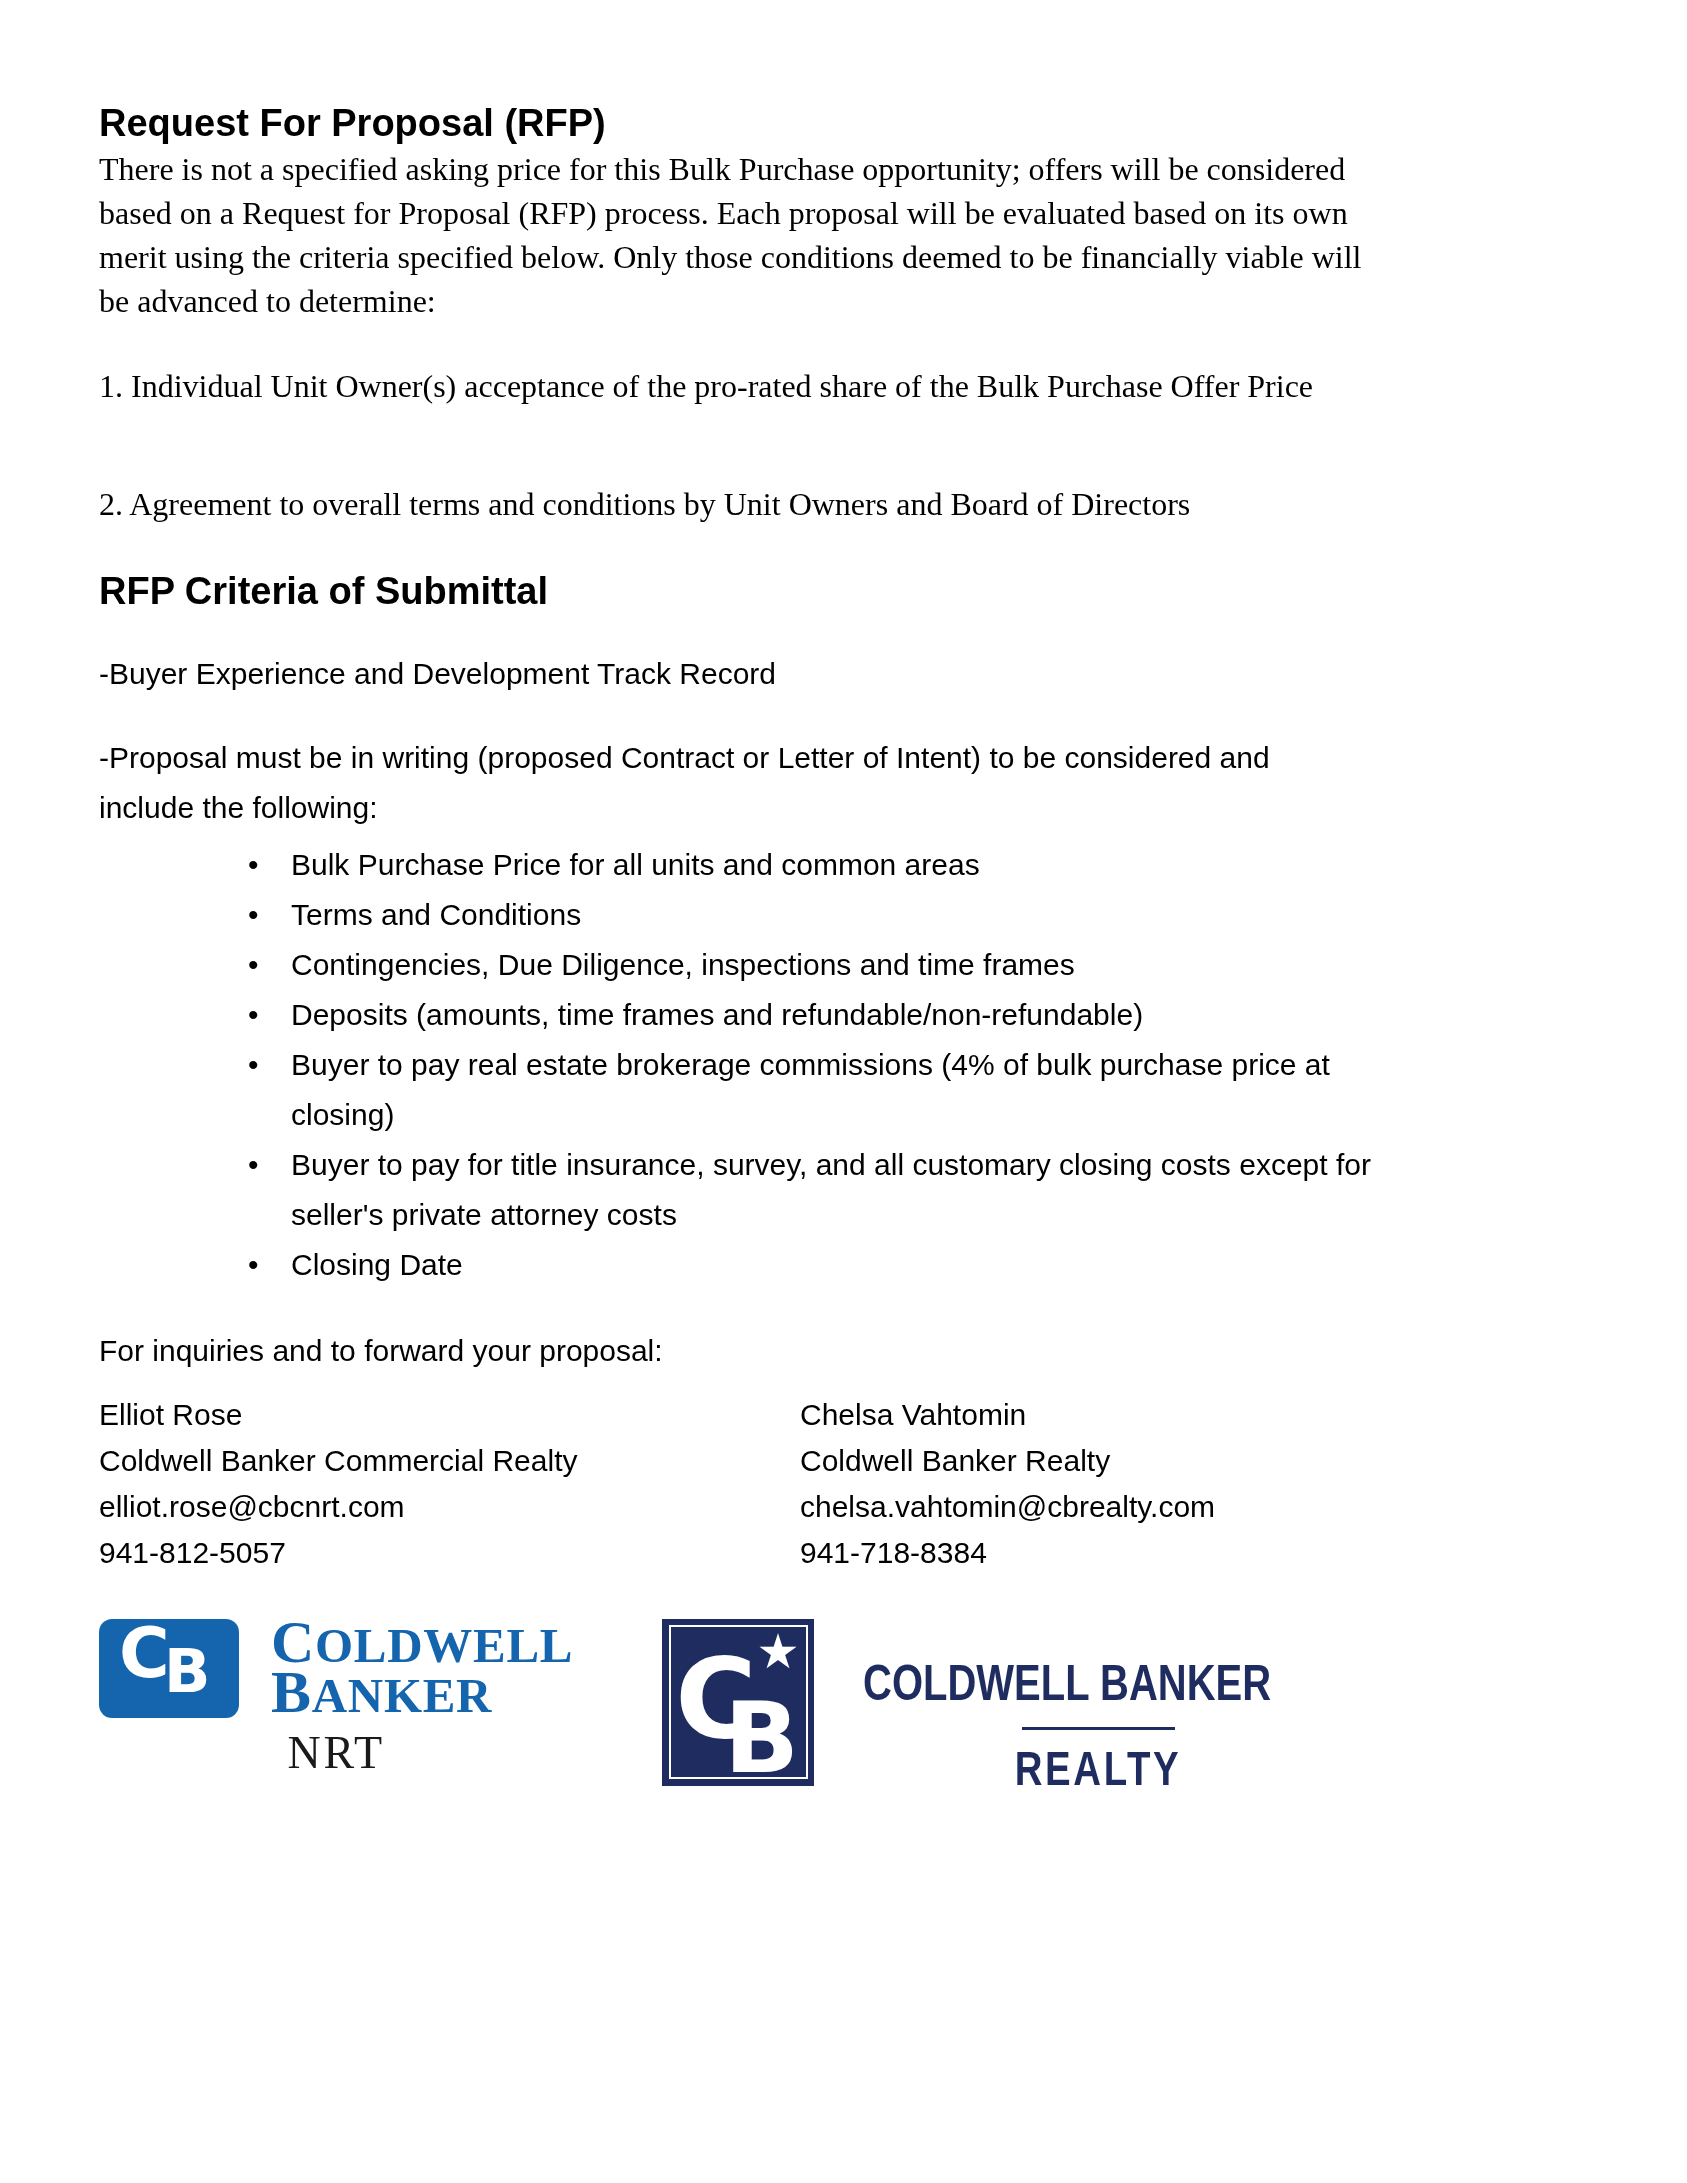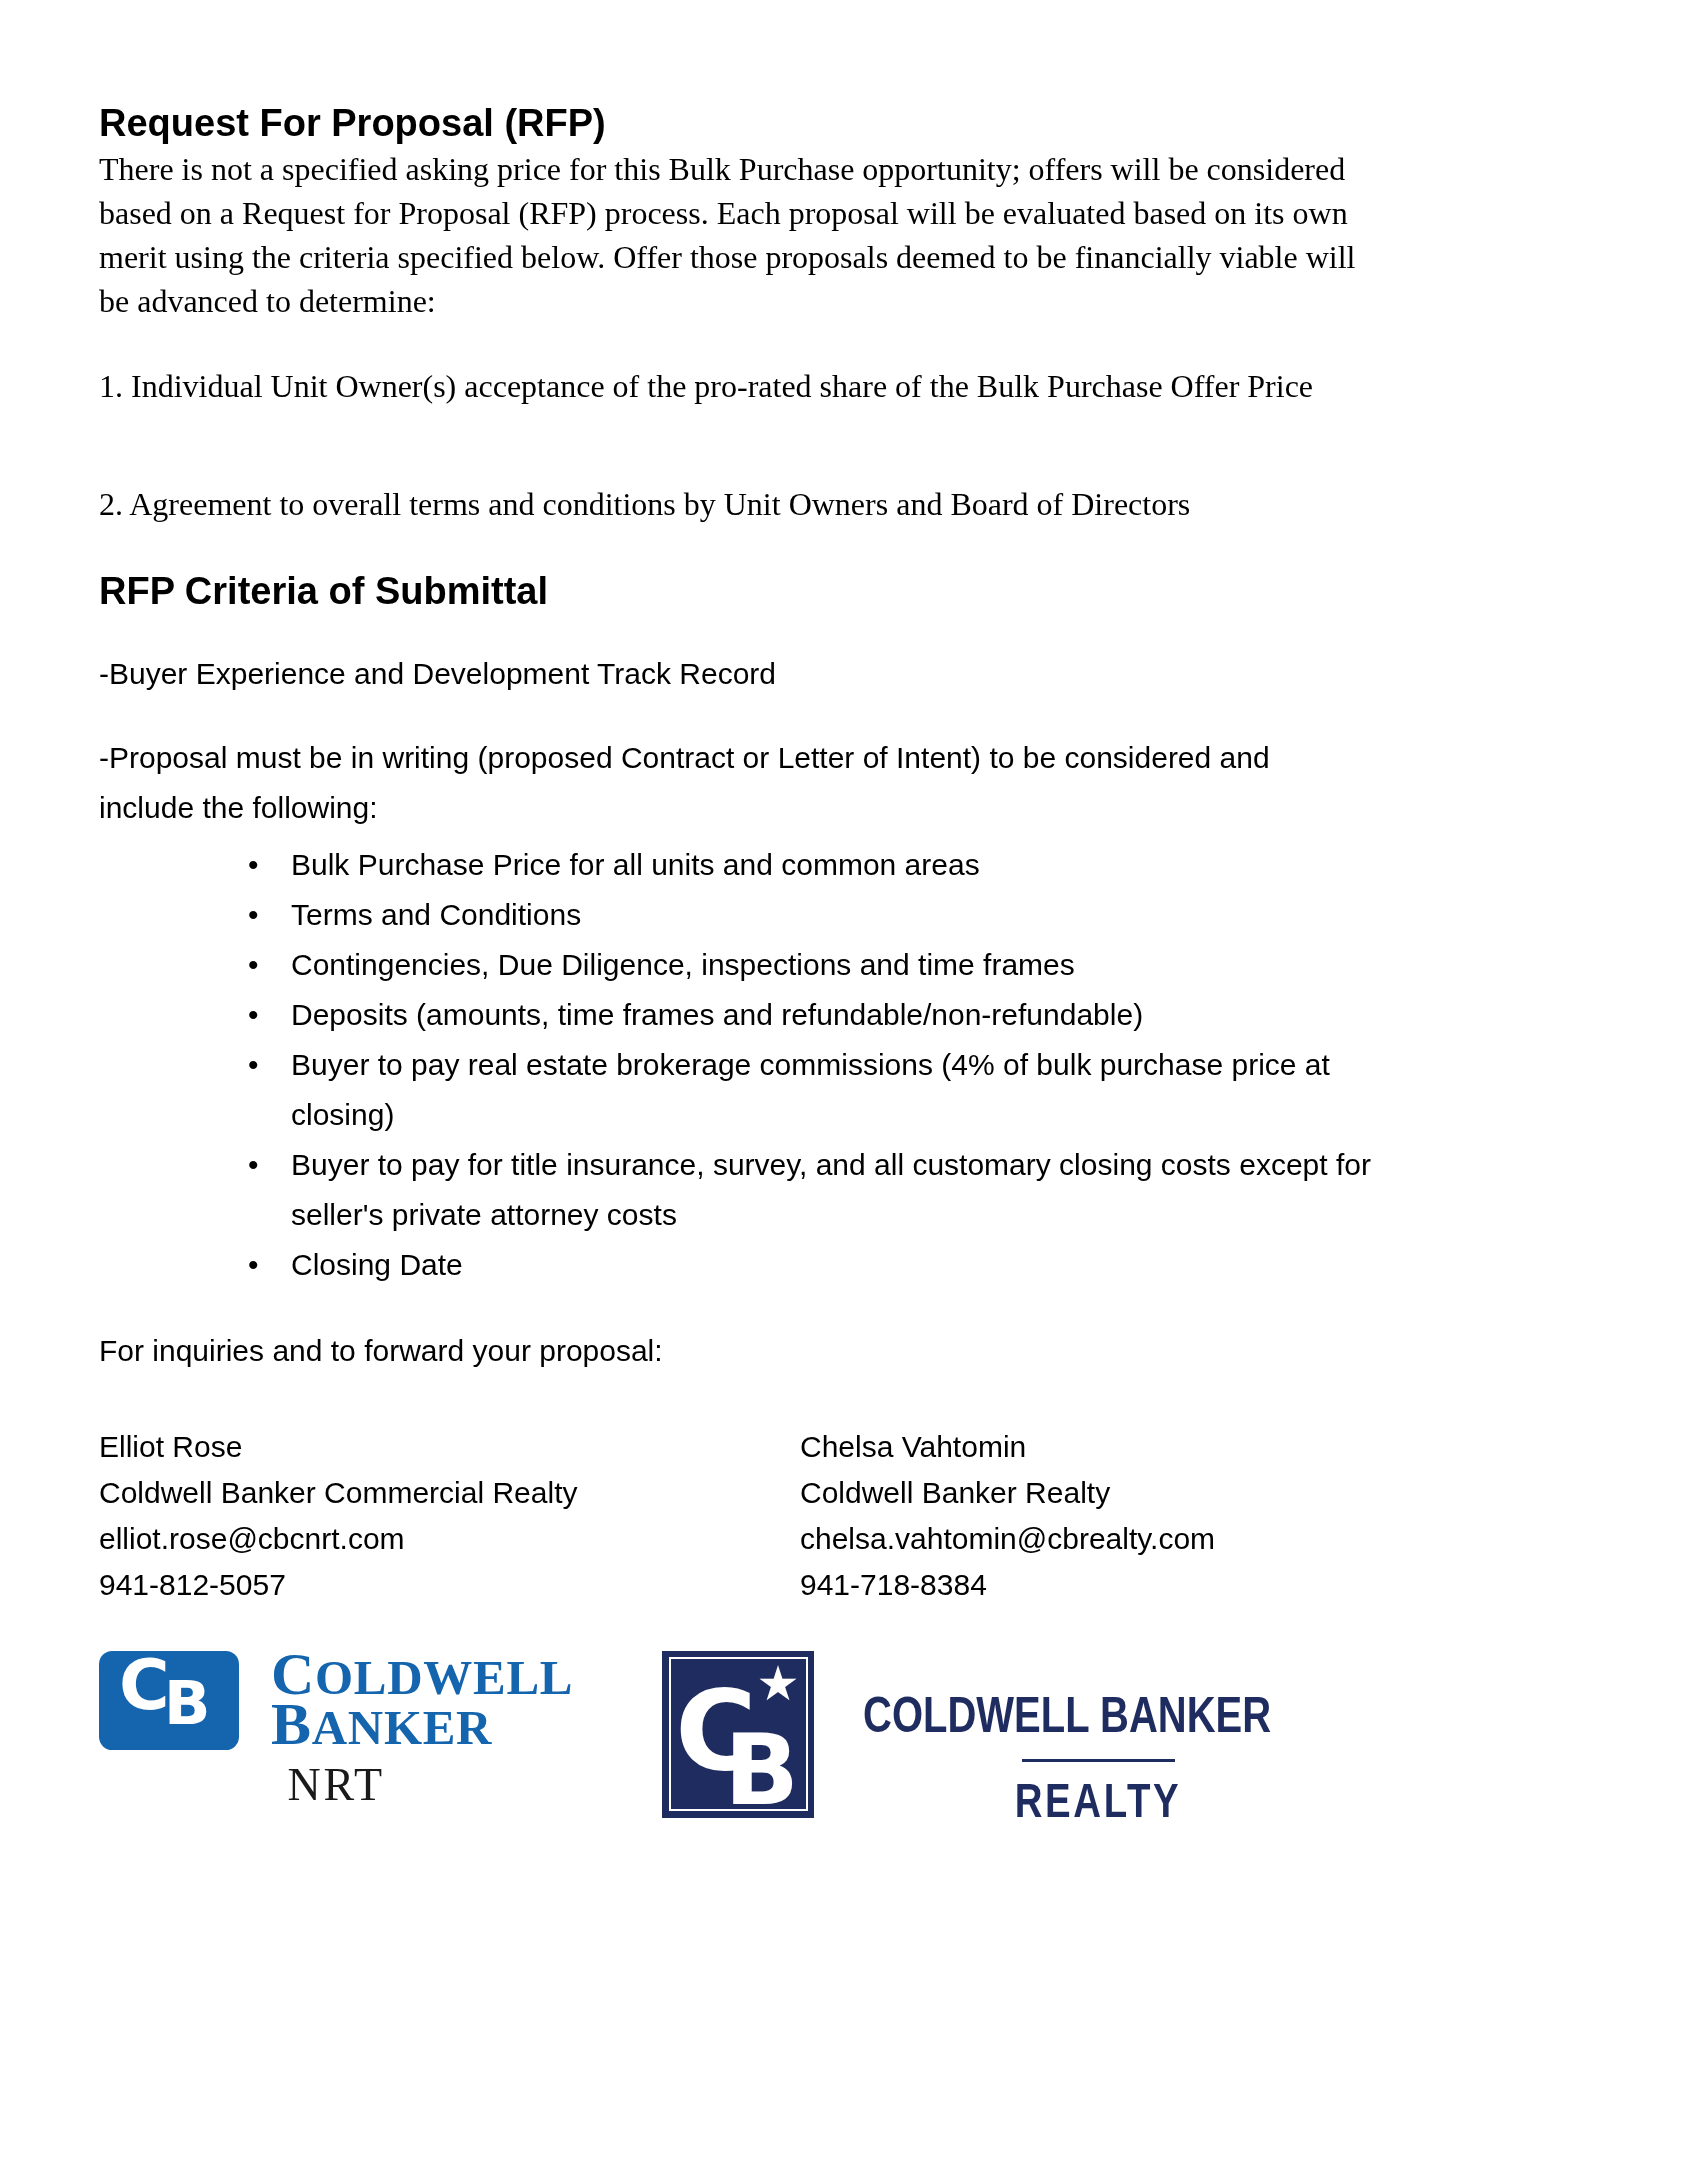--- a/index.html
+++ b/index.html
@@ -28,21 +28,21 @@
   .crit1{margin-top:34px;}
   .crit2{margin-top:34px;}
 
   .bullets{margin-top:6.6px;}
   .bullet-row{display:flex;align-items:flex-start;padding-left:149px;}
   .dot{width:43px;flex:0 0 43px;font-size:30px;line-height:50px;}
   .bullet-text{font-size:30px;line-height:50px;}
 
   .inquiries{margin-top:36px;}
 
-  .contacts{display:flex;margin-top:48px;}
+  .contacts{display:flex;margin-top:16px;}
   .contact{font-size:30px;line-height:46px;}
   .contact.col-left{width:701px;flex:0 0 701px;}
 
   .logos{display:flex;align-items:flex-start;margin-top:43px;}
 
   
   .cbc-logo{width:fit-content;}
   .cbc-lockup{display:flex;align-items:flex-start;}
   .cbc-mark{
     position:relative;width:140px;height:99px;flex:0 0 140px;
@@ -79,21 +79,21 @@
 </head>
 <body>
 
 <div class="page">
 
   <h1 class="h1">Request For Proposal (RFP)</h1>
 
   <div class="serif intro">
     <div class="line">There is not a specified asking price for this Bulk Purchase opportunity; offers will be considered</div>
     <div class="line">based on a Request for Proposal (RFP) process. Each proposal will be evaluated based on its own</div>
-    <div class="line">merit using the criteria specified below. Offer those proposals deemed to be financially viable will</div>
+    <div class="line">merit using the criteria specified below. Only those conditions deemed to be financially viable will</div>
     <div class="line">be advanced to determine:</div>
   </div>
 
   <div class="serif num1 line">1. Individual Unit Owner(s) acceptance of the pro-rated share of the Bulk Purchase Offer Price</div>
   <div class="serif num2 line">2. Agreement to overall terms and conditions by Unit Owners and Board of Directors</div>
 
   <h2 class="h2">RFP Criteria of Submittal</h2>
 
   <div class="sans crit1 line">-Buyer Experience and Development Track Record</div>
 

